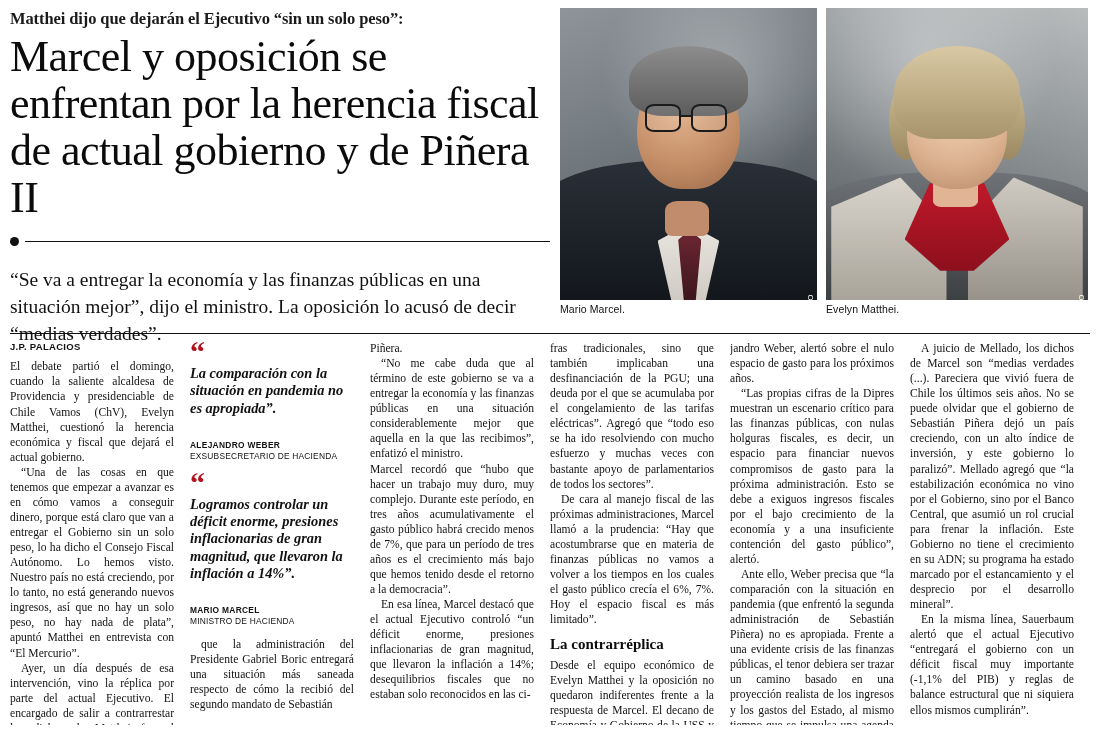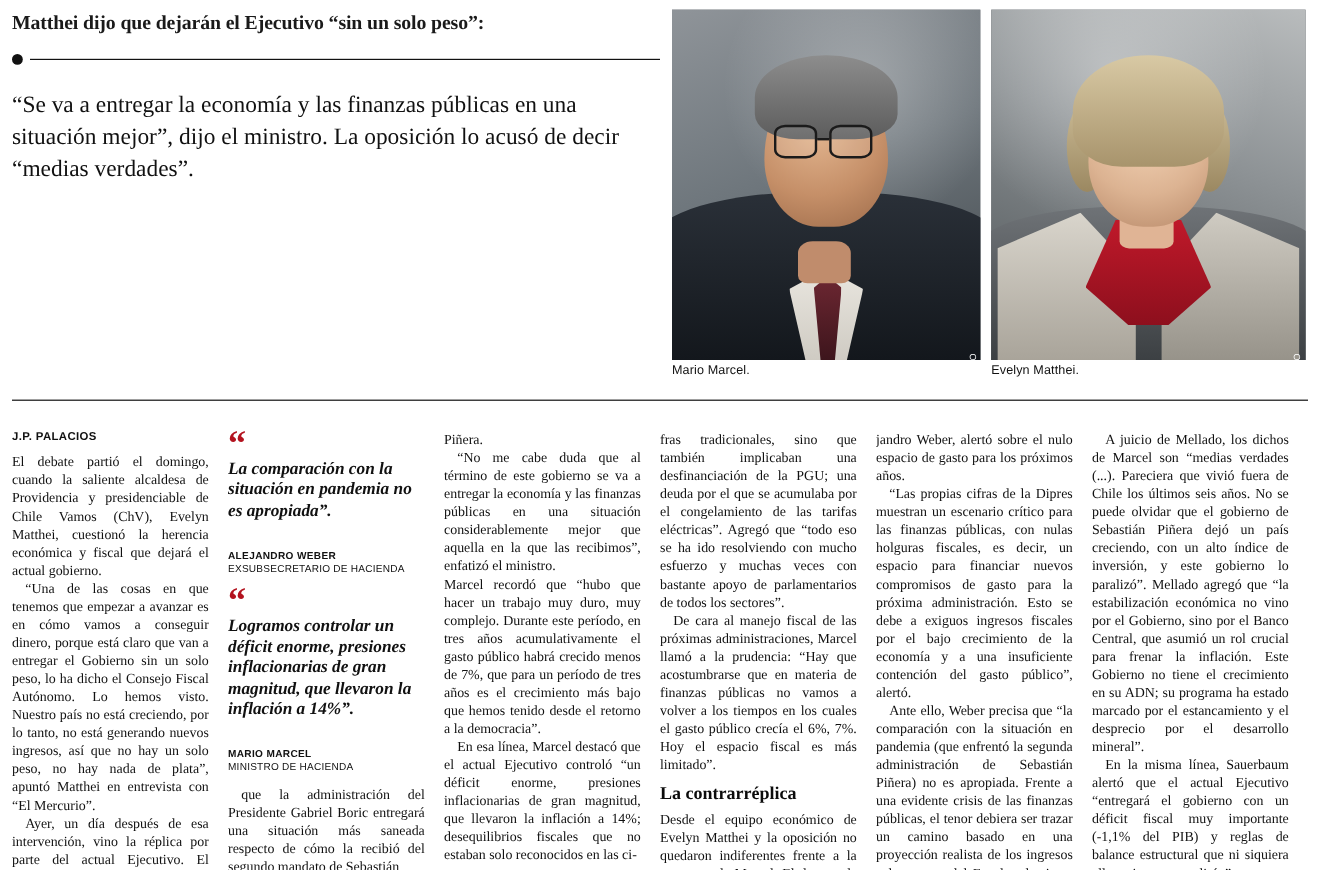--- a/index.html
+++ b/index.html
@@ -205,21 +205,21 @@
   .e-hair-r {
     right: 24%; top: 26%; width: 13%; height: 26%;
     background: linear-gradient(180deg,#cbbb95,#9b8861);
     border-radius: 40% 50% 50% 50%;
   }
 
   
   .body-area {
     margin-top: 9px;
     border-top: 1px solid #111;
-    padding-top: 25px;
+    padding-top: 7px;
     display: flex;
     gap: 16px;
     height: 392px;
     overflow: hidden;
   }
   .col {
     width: 164px;
     font-size: 11.6px;
     line-height: 1.30;
     text-align: justify;
@@ -288,20 +288,21 @@
 </style>
 </head>
 <body>
 
 <div class="page">
 
   <div class="top">
 
     <div class="headline-zone">
       <div class="kicker">Matthei dijo que dejarán el Ejecutivo “sin un solo peso”:</div>
+      <h1 class="headline">Marcel y oposición se enfrentan por la herencia fiscal de actual gobierno y de Piñera II</h1>
       <div class="bullet-rule">
         <span class="bullet-dot"></span>
         <span class="bullet-line"></span>
       </div>
       <div class="standfirst">“Se va a entregar la economía y las finanzas públicas en una situación mejor”, dijo el ministro. La oposición lo acusó de decir “medias verdades”.</div>
     </div>
 
     <div class="photos">
 
       <div class="photo-block">

